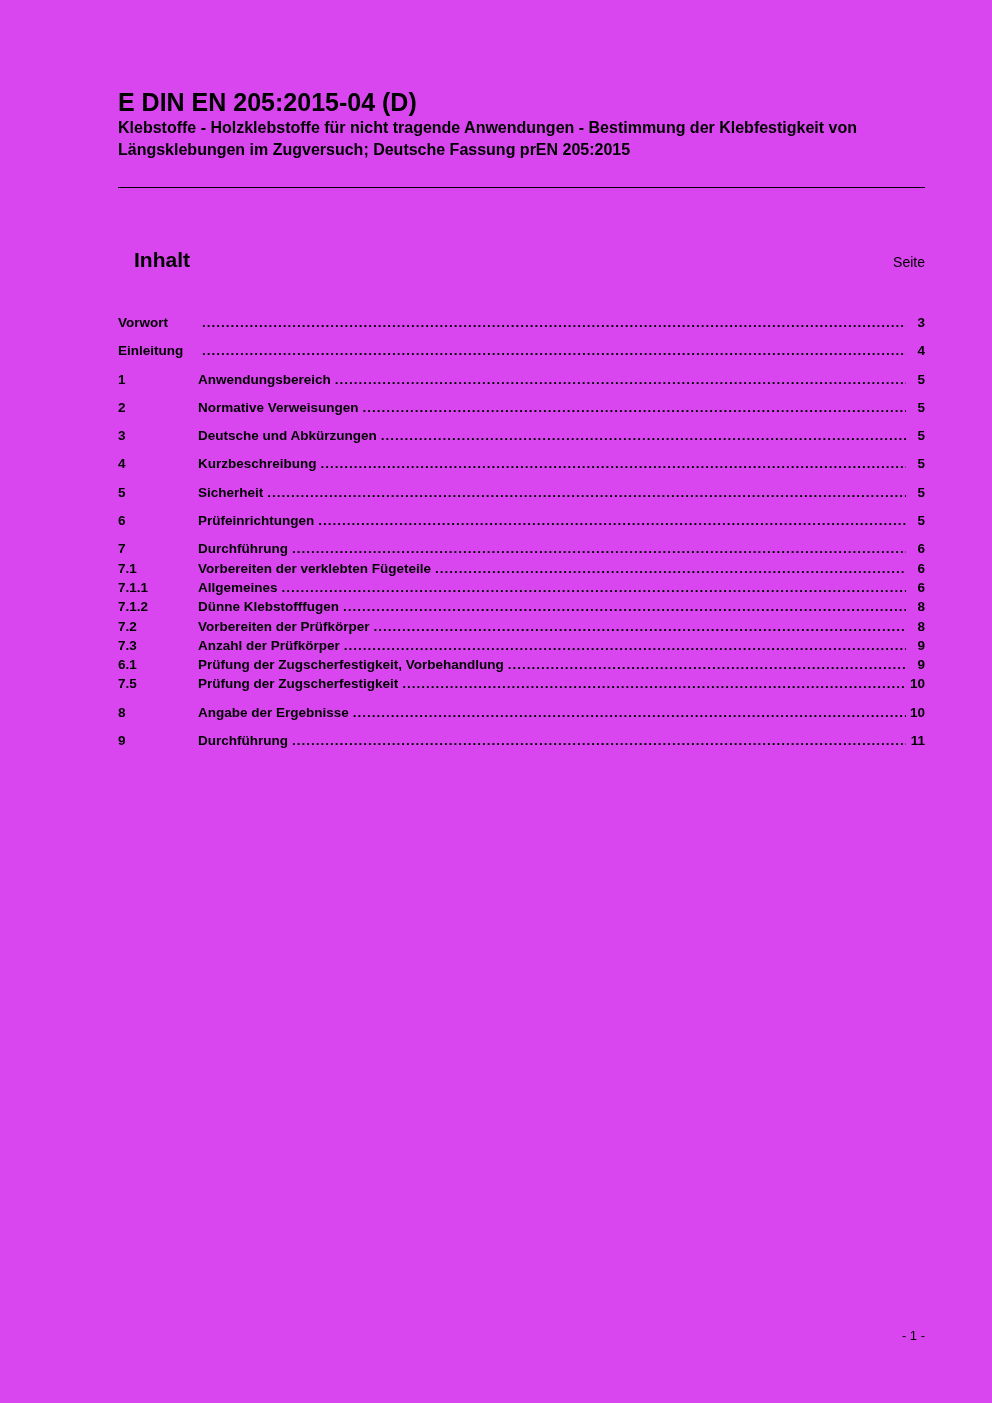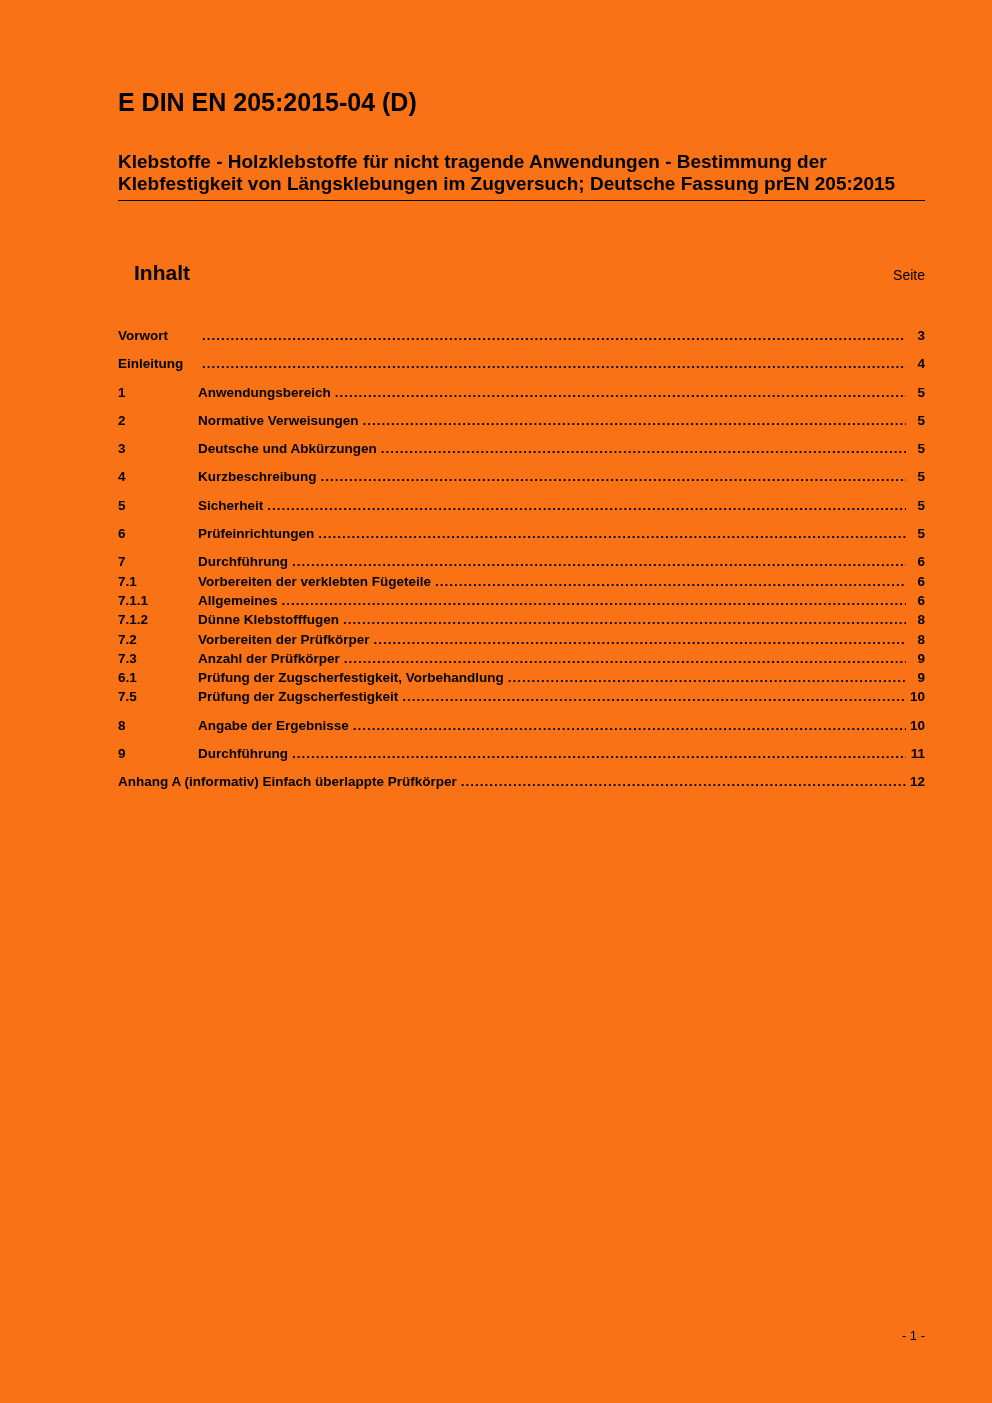--- a/index.html
+++ b/index.html
@@ -4,44 +4,43 @@
 <style>
   html, body {
     margin: 0;
     padding: 0;
     background: #ffffff;
   }
   .page {
     position: relative;
     width: 992px;
     height: 1403px;
-    background: #f97316;
+    background: #d946ef;
     font-family: "Liberation Sans", sans-serif;
     color: #000000;
     overflow: hidden;
   }
   .content {
     position: absolute;
     left: 118px;
     width: 807px;
     top: 0;
   }
   .doc-number {
     margin: 88px 0 0 0;
     font-size: 25px;
     font-weight: bold;
     letter-spacing: 0px;
   }
   .doc-title {
-    margin-top: 34px;
-    font-size: 19px;
+    font-size: 16px;
     font-weight: bold;
     line-height: 22px;
     border-bottom: 1px solid #000;
-    padding-bottom: 5px;
+    padding-bottom: 26px;
   }
   .toc-header {
     margin-top: 44px;
     display: flex;
     justify-content: space-between;
     align-items: baseline;
   }
   .toc-heading {
     margin: 16px;
     font-size: 21px;
@@ -215,23 +214,18 @@
           <span class="title">Angabe der Ergebnisse</span>
           <span class="leader"></span>
           <span class="pg">10</span>
         </div>
         <div class="toc-row group">
           <span class="num">9</span>
           <span class="title">Durchführung</span>
           <span class="leader"></span>
           <span class="pg">11</span>
         </div>
-        <div class="toc-row group">
-          <span class="title no-num">Anhang A (informativ) Einfach überlappte Prüfkörper</span>
-          <span class="leader"></span>
-          <span class="pg">12</span>
-        </div>
       </div>
 
   </div>
 
   <div class="page-footer">- 1 -</div>
 </div>
 
 </body></html>

